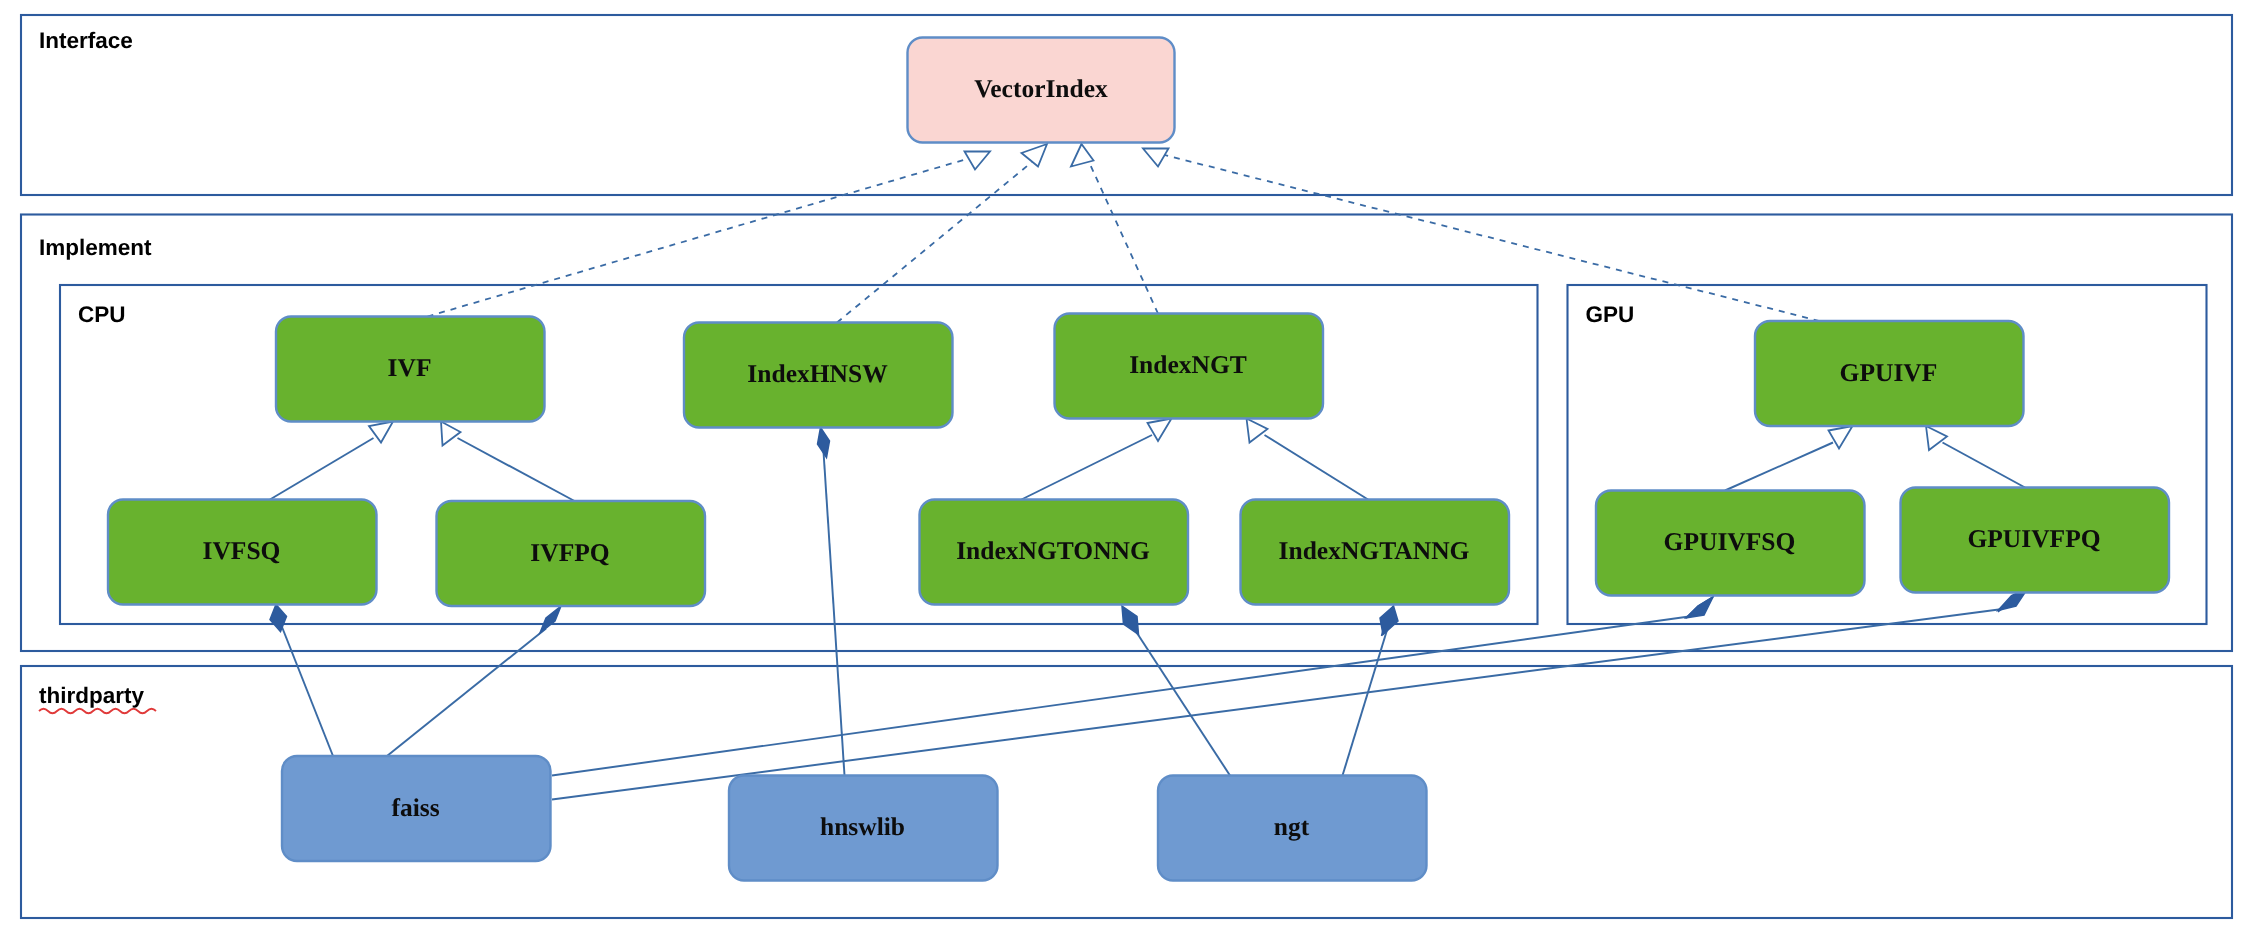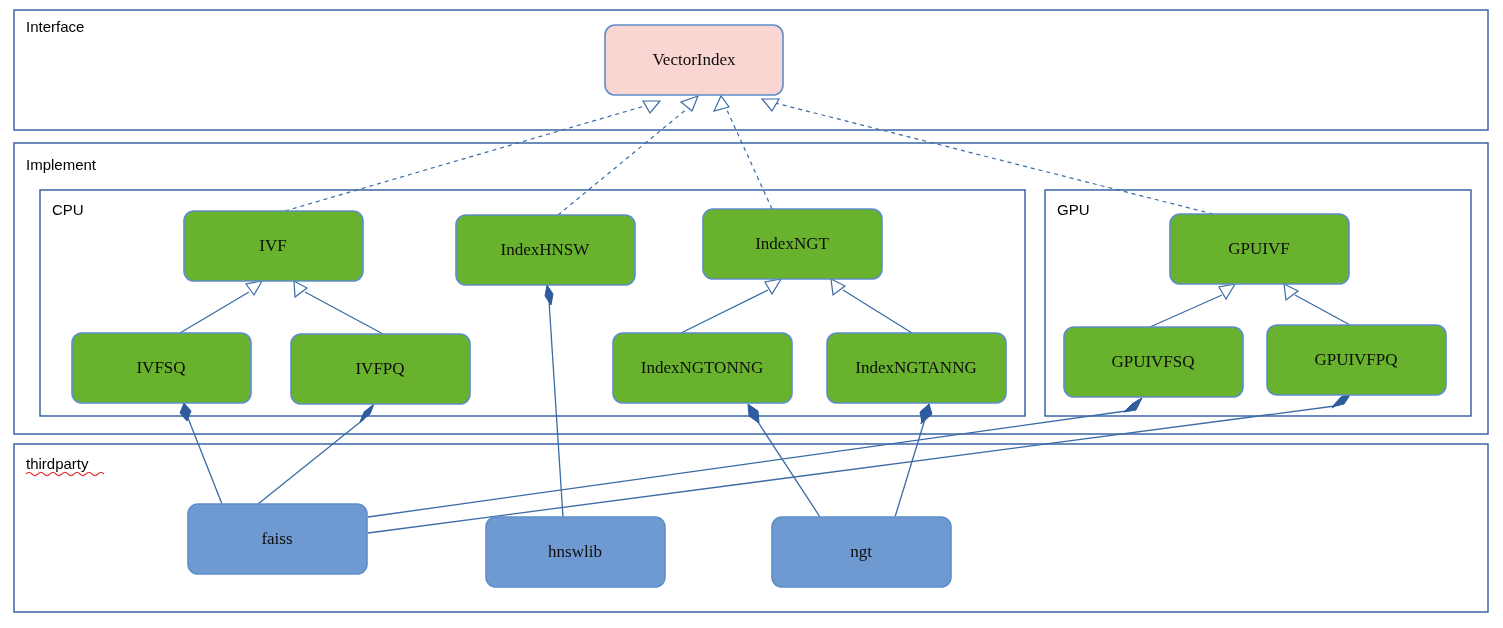--- a/index.html
+++ b/index.html
@@ -7,20 +7,21 @@
     padding: 0;
     background: #ffffff;
   }
   #canvas {
     position: relative;
     width: 1503px;
     height: 628px;
     background: #ffffff;
     font-family: "Liberation Serif", serif;
     overflow: hidden;
+    font-weight: bold;
   }
   svg.diagram {
     position: absolute;
     top: 0;
     left: 0;
     width: 1503px;
     height: 628px;
   }
   .container-rect {
     fill: none;

